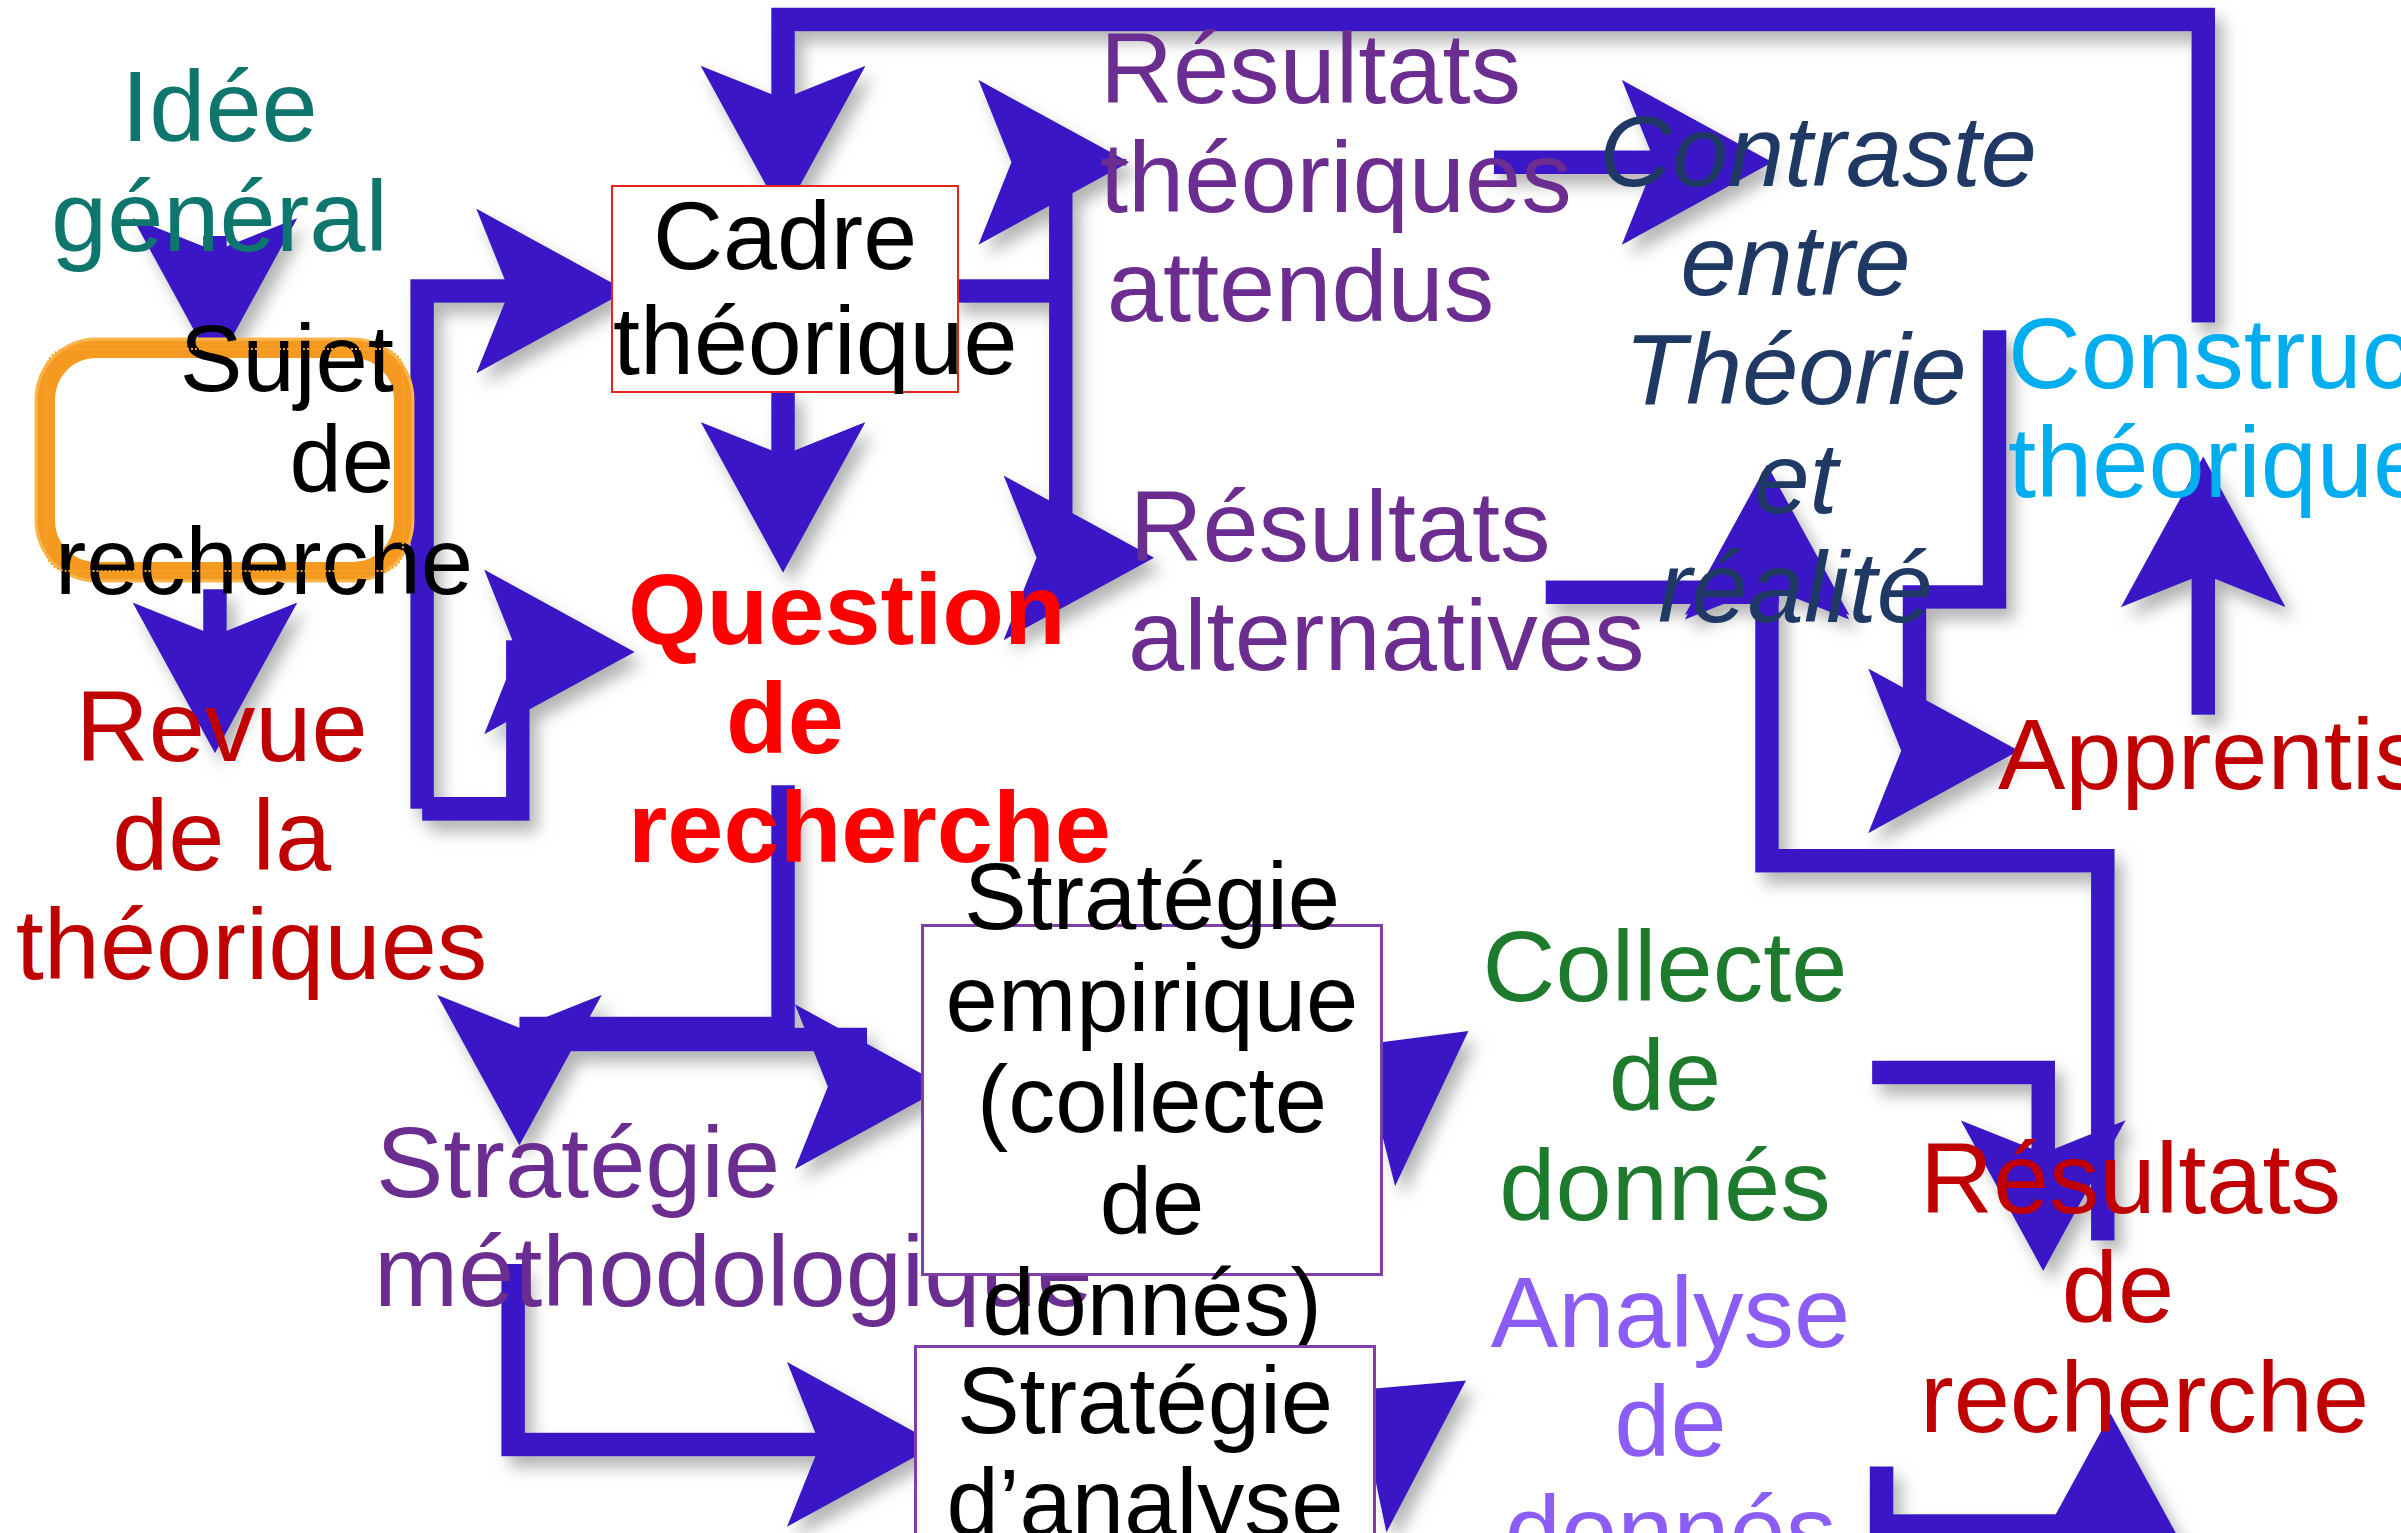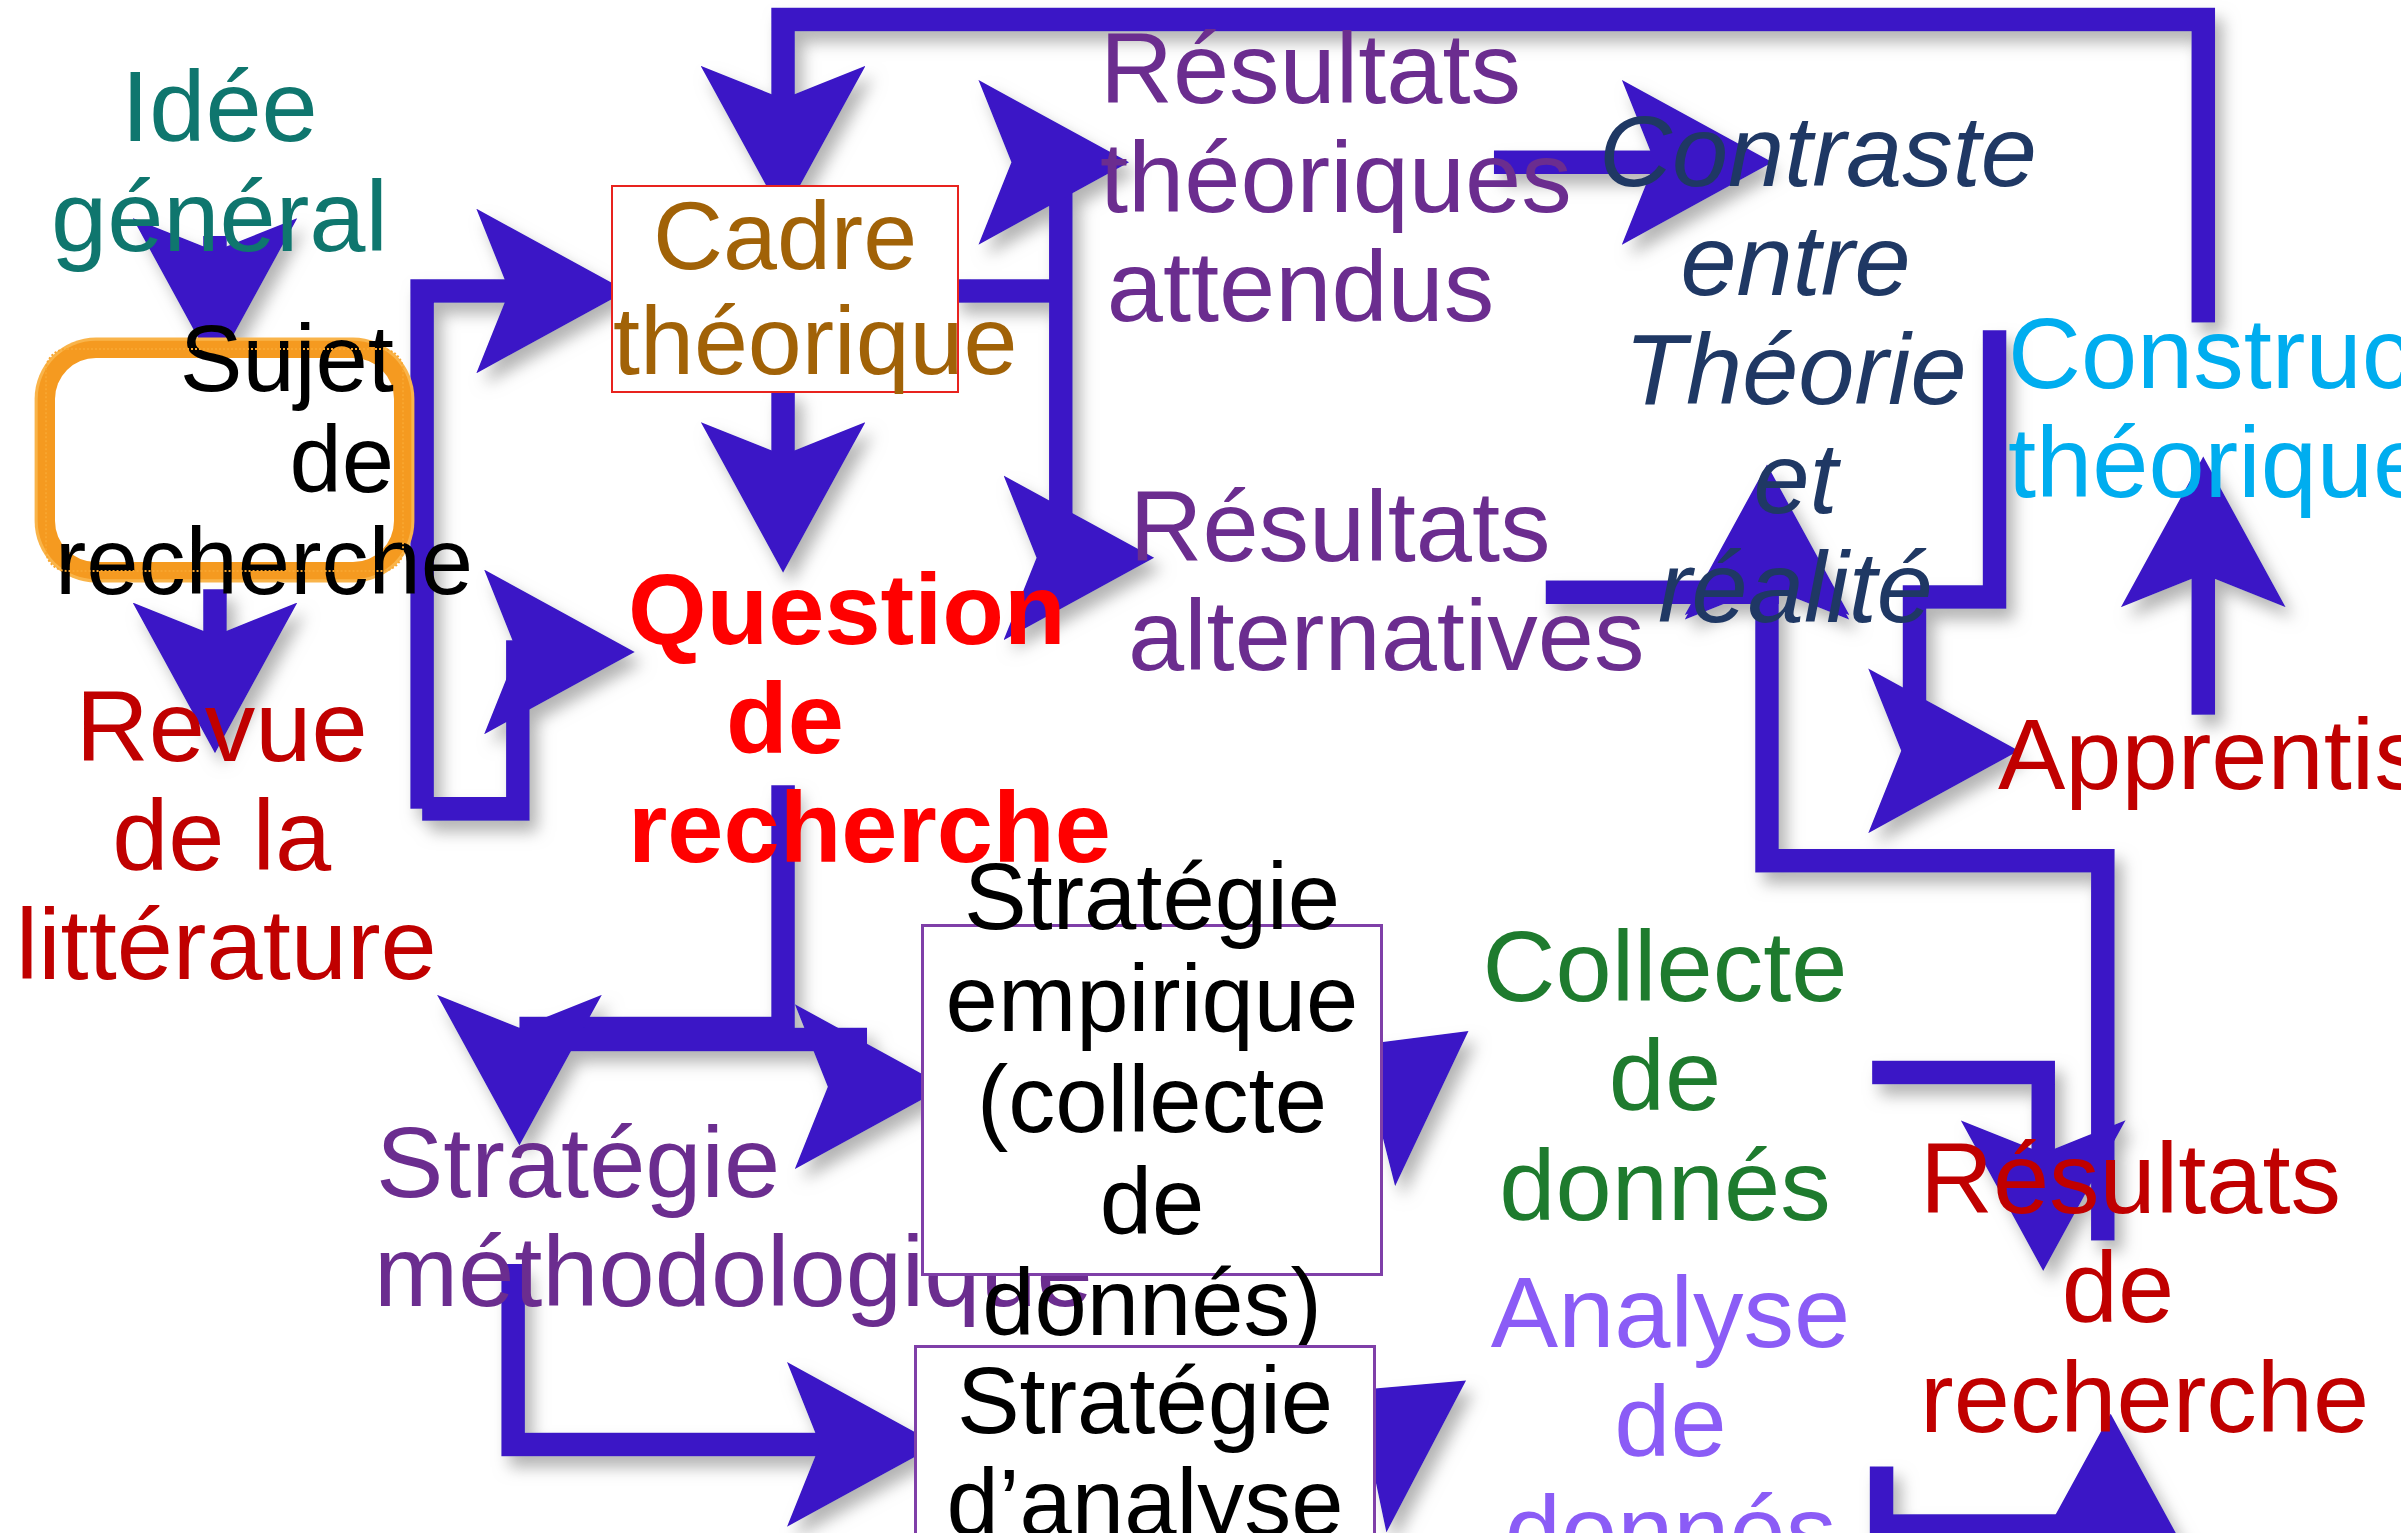--- a/index.html
+++ b/index.html
@@ -93,24 +93,24 @@
     <span>Idée général</span>
   </div>
 
   <div class="node boxed sketch" style="left: 55px; top: 358px; width: 339px; height: 204px; color: rgb(0, 0, 0); font-size: 94px; box-shadow: rgb(245, 154, 32) 0px 0px 0px 17.3px, rgb(249, 180, 74) 0px 0px 0px 20.4px; border-radius: 41px; text-align: right;">
     <span style="white-space:pre-line;">Sujet de
 recherche</span>
   </div>
 
   <div class="node plain" style="left: 15.7px; top: 735px; width: 412px; height: 201px; color: rgb(192, 0, 0); font-size: 101px;">
     <span style="white-space:pre-line;">Revue de la
-littérature</span>
+théoriques</span>
   </div>
 
-  <div class="node boxed b-red" style="left: 611px; top: 185px; width: 344px; height: 204px; color: #a16207; font-size: 97px;">
+  <div class="node boxed b-red" style="left: 611px; top: 185px; width: 344px; height: 204px; color: #000000; font-size: 97px;">
     <span style="white-space:pre-line;">Cadre
 théorique</span>
   </div>
 
   <div class="node plain" style="left: 628px; top: 569px; width: 314px; height: 299px; color: rgb(255, 0, 0); font-size: 101px; font-weight: bold;">
     <span style="white-space:pre-line;">Question
 de
 recherche</span>
   </div>
 

